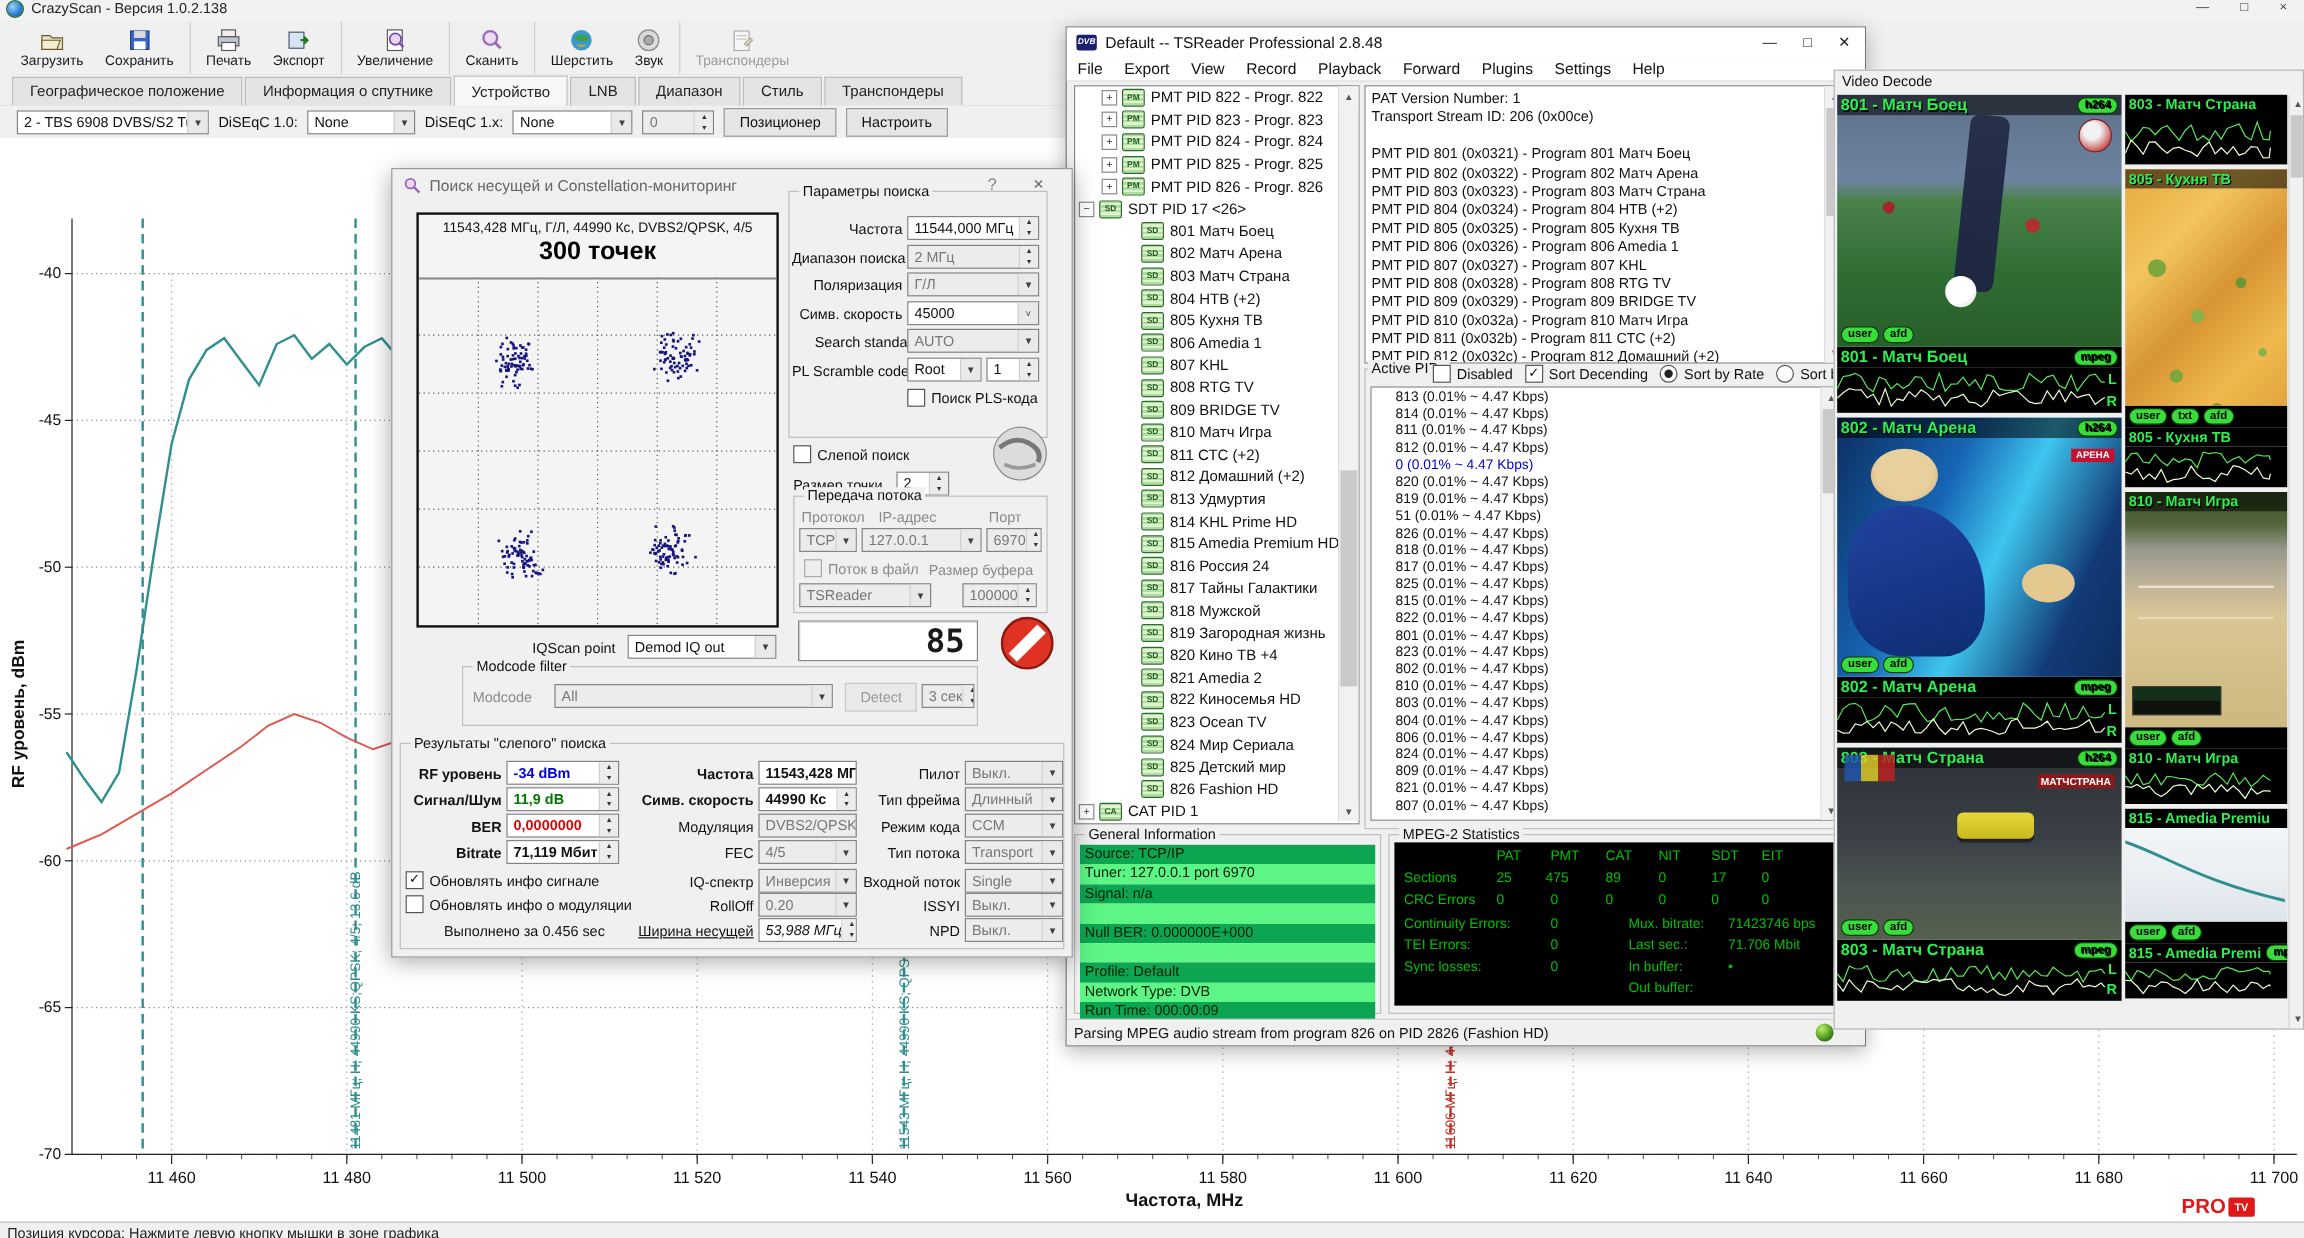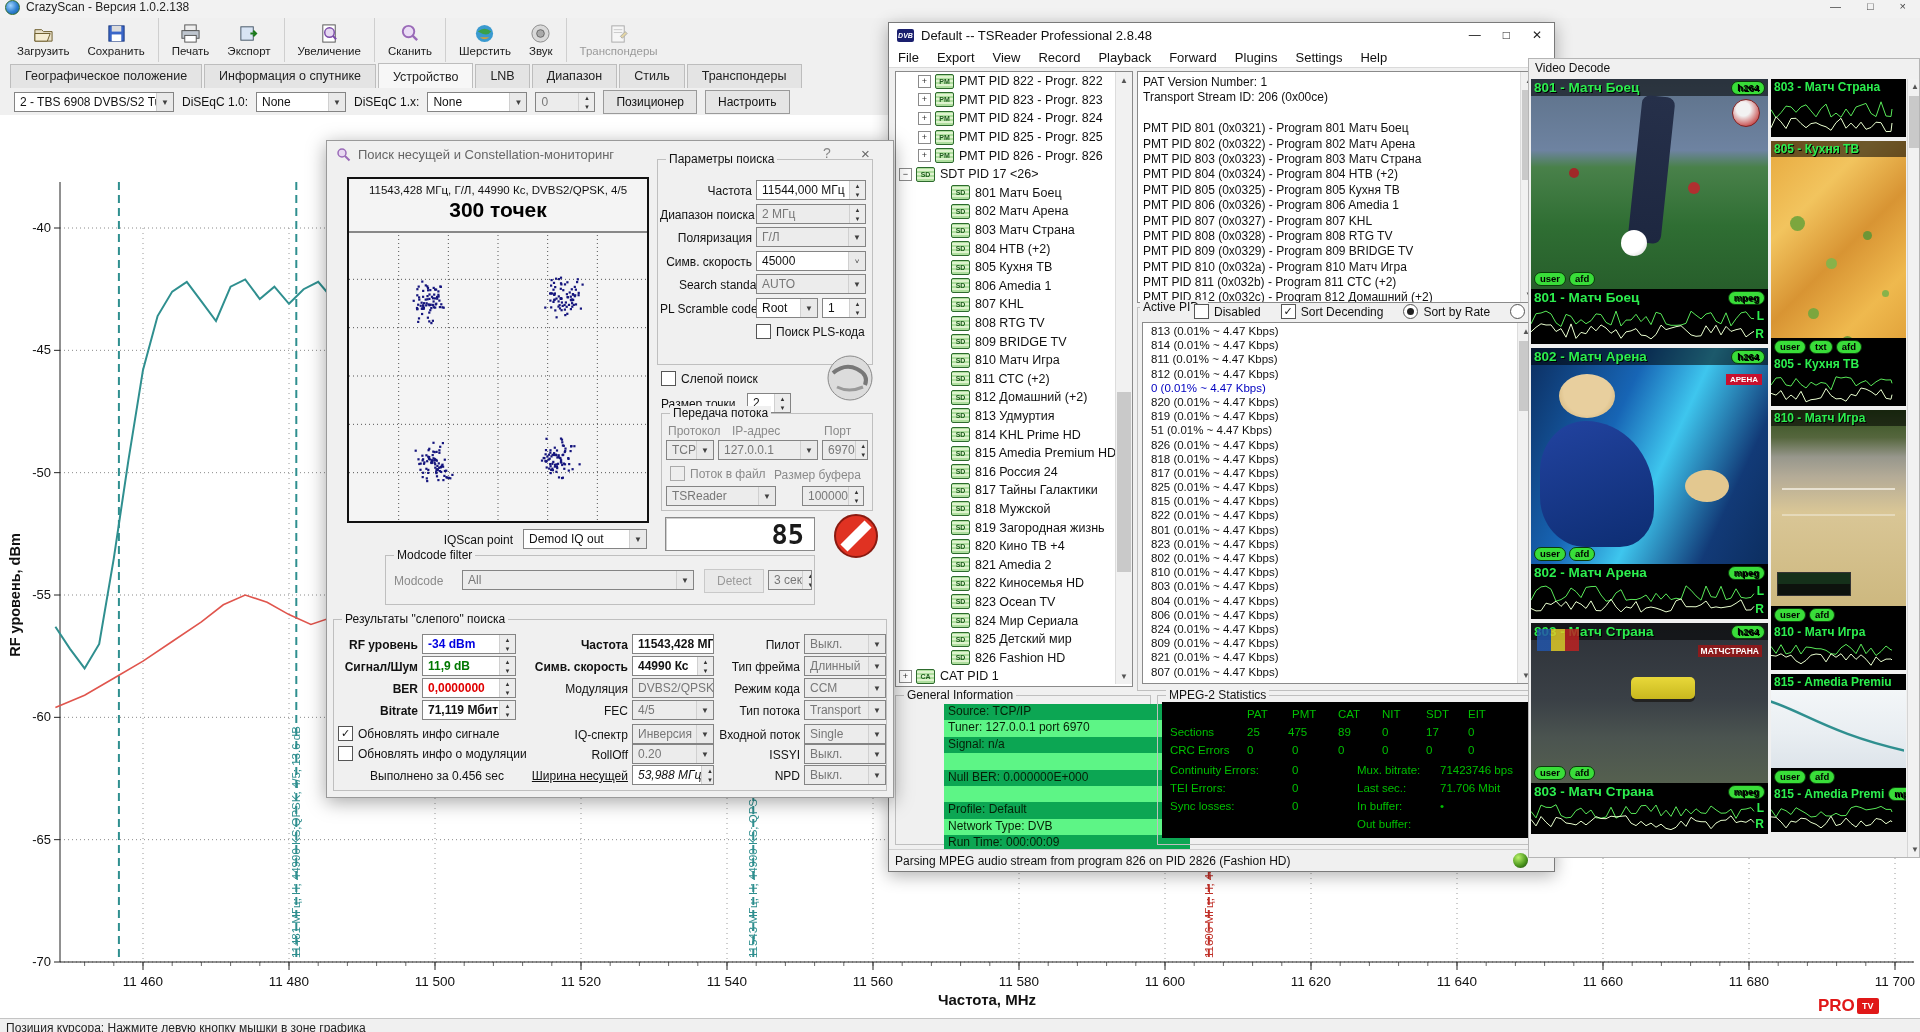--- a/index.html
+++ b/index.html
@@ -104,28 +104,28 @@
     background:repeating-linear-gradient(0deg,#aede9e 0 2px,#dff3cf 2px 4px);color:#1d5c1d;font-size:7px;
     font-weight:bold;display:inline-flex;align-items:center;justify-content:center;}
   .tsb{position:absolute;width:16px;background:#f1f1f1;border-left:1px solid #dcdcdc;}
   .tsb .b{position:absolute;left:0;width:16px;height:16px;background:#f1f1f1;color:#555;font-size:8px;
     display:flex;align-items:center;justify-content:center;}
   .tsb .thumb{position:absolute;left:1px;width:14px;background:#c9c9c9;}
   #tsr-pat{left:248px;top:48px;width:400px;height:232px;background:#fff;border:1px solid #8a8a8a;
     overflow:hidden;font-size:12px;padding:3px 0 0 5px;box-sizing:border-box;}
   .patline{height:15.4px;white-space:pre;}
   #tsr-pids{left:248px;top:284px;width:400px;height:384px;}
-  #pids-controls{position:absolute;left:52px;top:-4px;display:flex;gap:20px;align-items:center;background:#f0f0f0;
+  #pids-controls{position:absolute;left:52px;top:-4px;display:flex;gap:10px;align-items:center;background:#f0f0f0;
     padding:0 4px;font-size:12px;white-space:nowrap;}
   #pids-list{position:absolute;left:4px;top:14px;width:392px;height:362px;background:#fff;border:1px solid #8a8a8a;
     overflow:hidden;font-size:11.5px;padding:2px 0 0 8px;box-sizing:border-box;}
-  .pidrow{height:14.2px;}
+  .pidrow{height:14.2px;margin-left:12px;}
   .pidrow.hl{color:#0000c0;}
   #tsr-gi{left:6px;top:672px;width:256px;height:150px;}
-  #gi-rows{position:absolute;left:4px;top:8px;width:246px;margin-left:44px;}
+  #gi-rows{position:absolute;left:4px;top:8px;width:246px;}
   .girow{height:16.4px;font-size:12px;padding-left:4px;color:#062006;white-space:nowrap;overflow:hidden;}
   .girow.dark{background:#0ca653;}
   .girow.light{background:#5df586;}
   #tsr-stats{left:268px;top:672px;width:384px;height:150px;}
   #stats-black{position:absolute;left:4px;top:6px;width:372px;height:136px;background:#000;overflow:hidden;}
   .stx{position:absolute;color:#00c000;font-size:11.5px;white-space:nowrap;}
   #tsr-status{left:0px;top:826px;width:665px;height:22px;background:#f0f0f0;border-top:1px solid #d0d0d0;
     font-size:12px;display:flex;align-items:center;padding-left:6px;box-sizing:border-box;}
   #tsr-status .act{margin-left:auto;margin-right:26px;width:15px;height:15px;border-radius:50%;
     background:radial-gradient(circle at 35% 30%,#b9f26a 0%,#4f9a1f 55%,#123c08 100%);}

